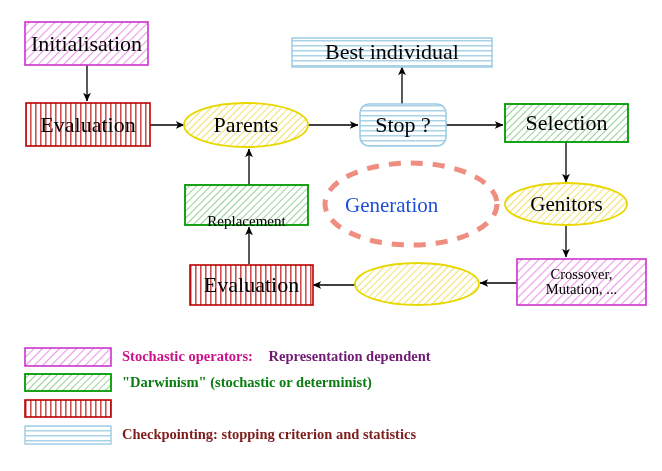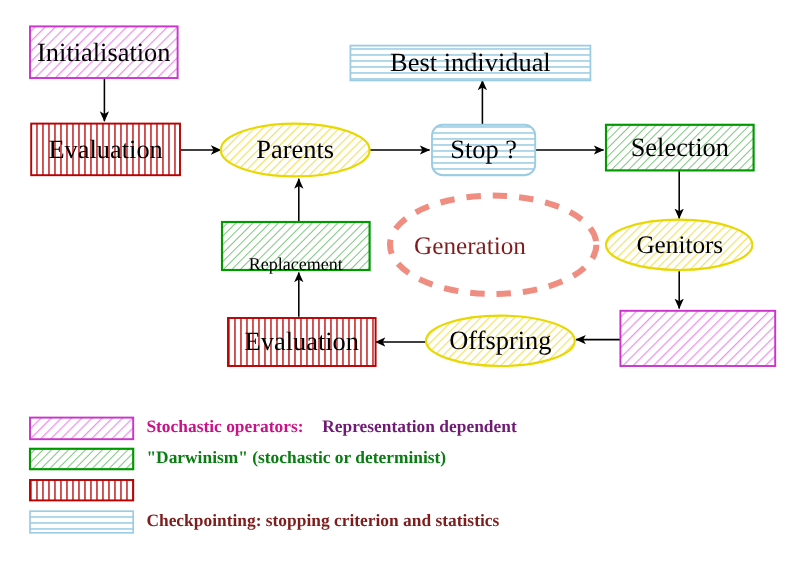--- a/index.html
+++ b/index.html
@@ -28,21 +28,21 @@
     font-family:"Liberation Serif", serif;
     font-weight:bold;
     font-size:14.5px;
     white-space:nowrap;
   }
   .lg-text .sub{font-weight:bold;}
   .gen-label{
     position:absolute;
     font-family:"Liberation Serif", serif;
     font-size:21px;
-    color:#7f1d1d;
+    color:#1d4ed8;
     white-space:nowrap;
   }
 </style>
 </head>
 <body>
 
 <div id="canvas">
 
 <svg id="art" viewBox="0 0 662 471" xmlns="http://www.w3.org/2000/svg">
   <defs>
@@ -128,22 +128,25 @@
 <div class="node-label" style="left:360px;top:104px;width:86px;height:42px;font-size:22px;">Stop ?</div>
 
 <div class="node-label" style="left:184px;top:103px;width:124px;height:44px;font-size:22px;">Parents</div>
 
 <div class="node-label" style="left:505px;top:103px;width:123px;height:40px;font-size:22px;">Selection</div>
 
 <div class="node-label" style="left:292px;top:36px;width:200px;height:32px;font-size:22px;">Best individual</div>
 
 <div class="node-label" style="left:505px;top:183px;width:123px;height:42px;font-size:21px;">Genitors</div>
 
+<div class="node-label" style="left:517px;top:259px;width:129px;height:46px;font-size:14.5px;flex-direction:column;">
+  <span>Crossover,</span>
+  <span>Mutation, ...</span>
+</div>
 
-<div class="node-label" style="left:355px;top:263px;width:124px;height:42px;font-size:22px;">Offspring</div>
 
 <div class="node-label" style="left:190px;top:265px;width:123px;height:40px;font-size:22px;">Evaluation</div>
 
 <div class="node-label" style="left:185px;top:185px;width:123px;height:40px;font-size:15px;margin-top:17px;">Replacement</div>
 
 <div class="gen-label" style="left:345px;top:193px;">Generation</div>
 
 <div class="lg-text" style="left:122px;top:348px;color:#cc1188;">
   <span>Stochastic operators:</span>
   <span class="sub" style="color:#701a75;margin-left:12px;">Representation dependent</span>

